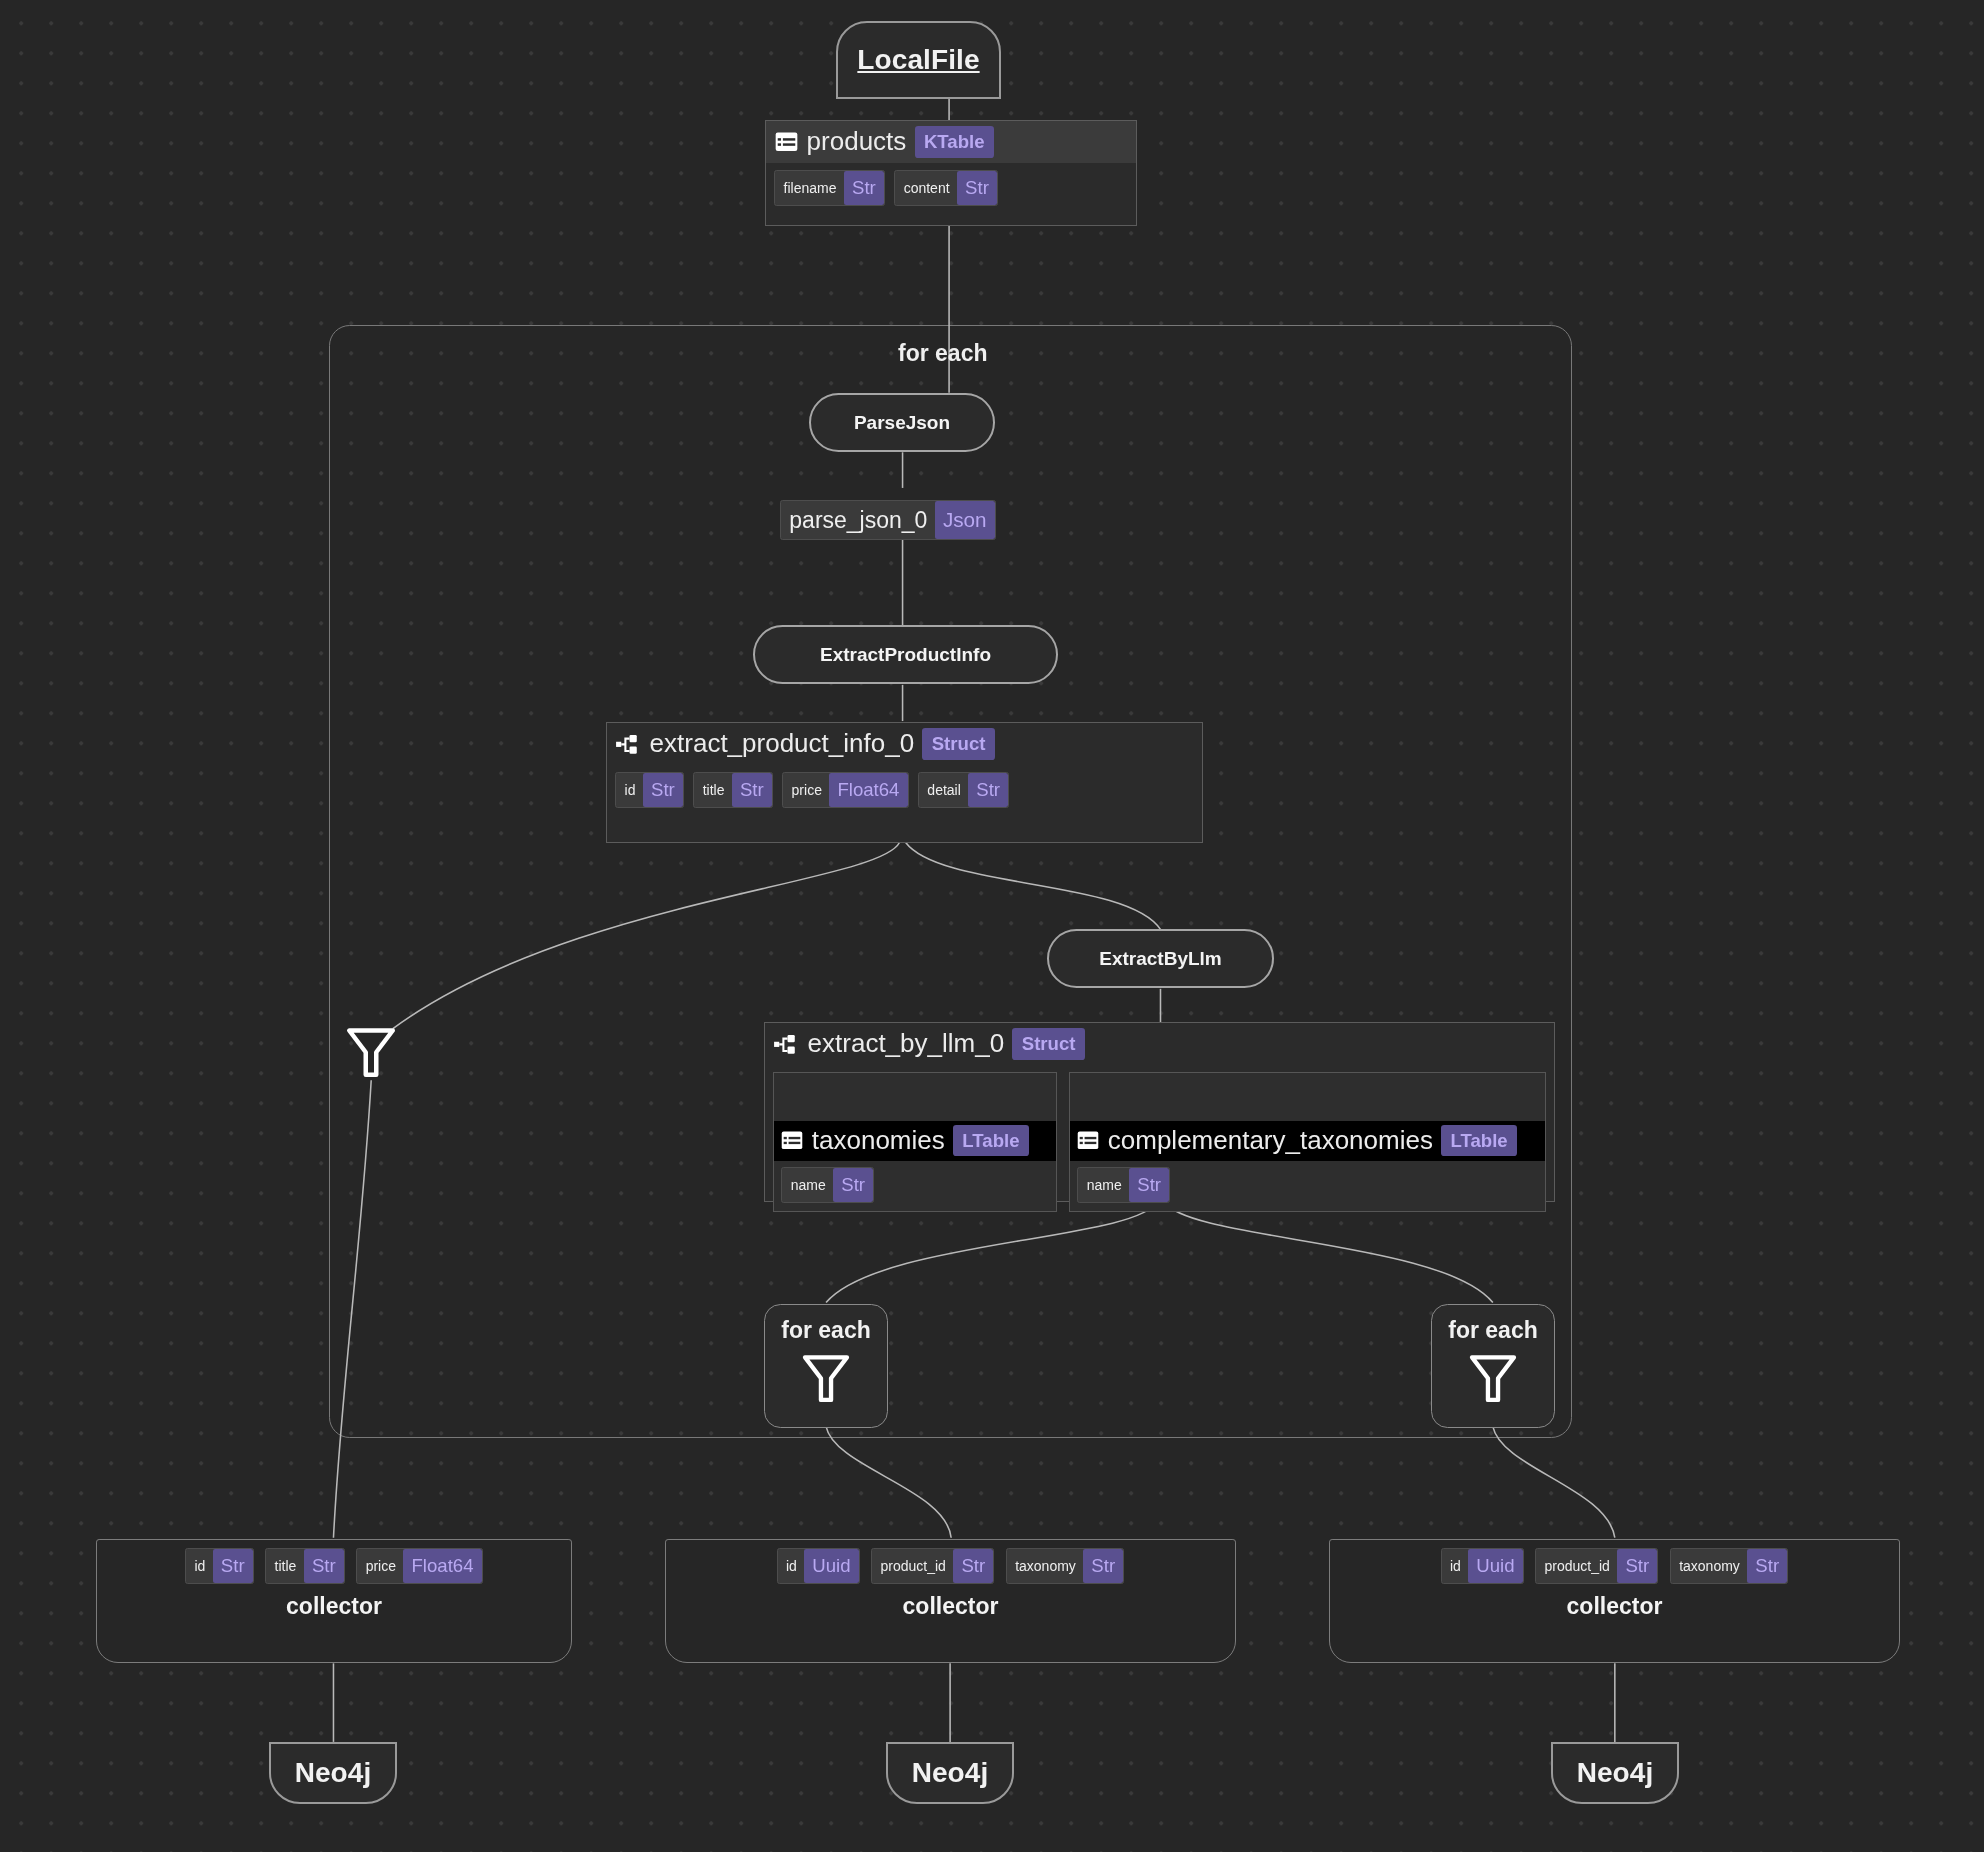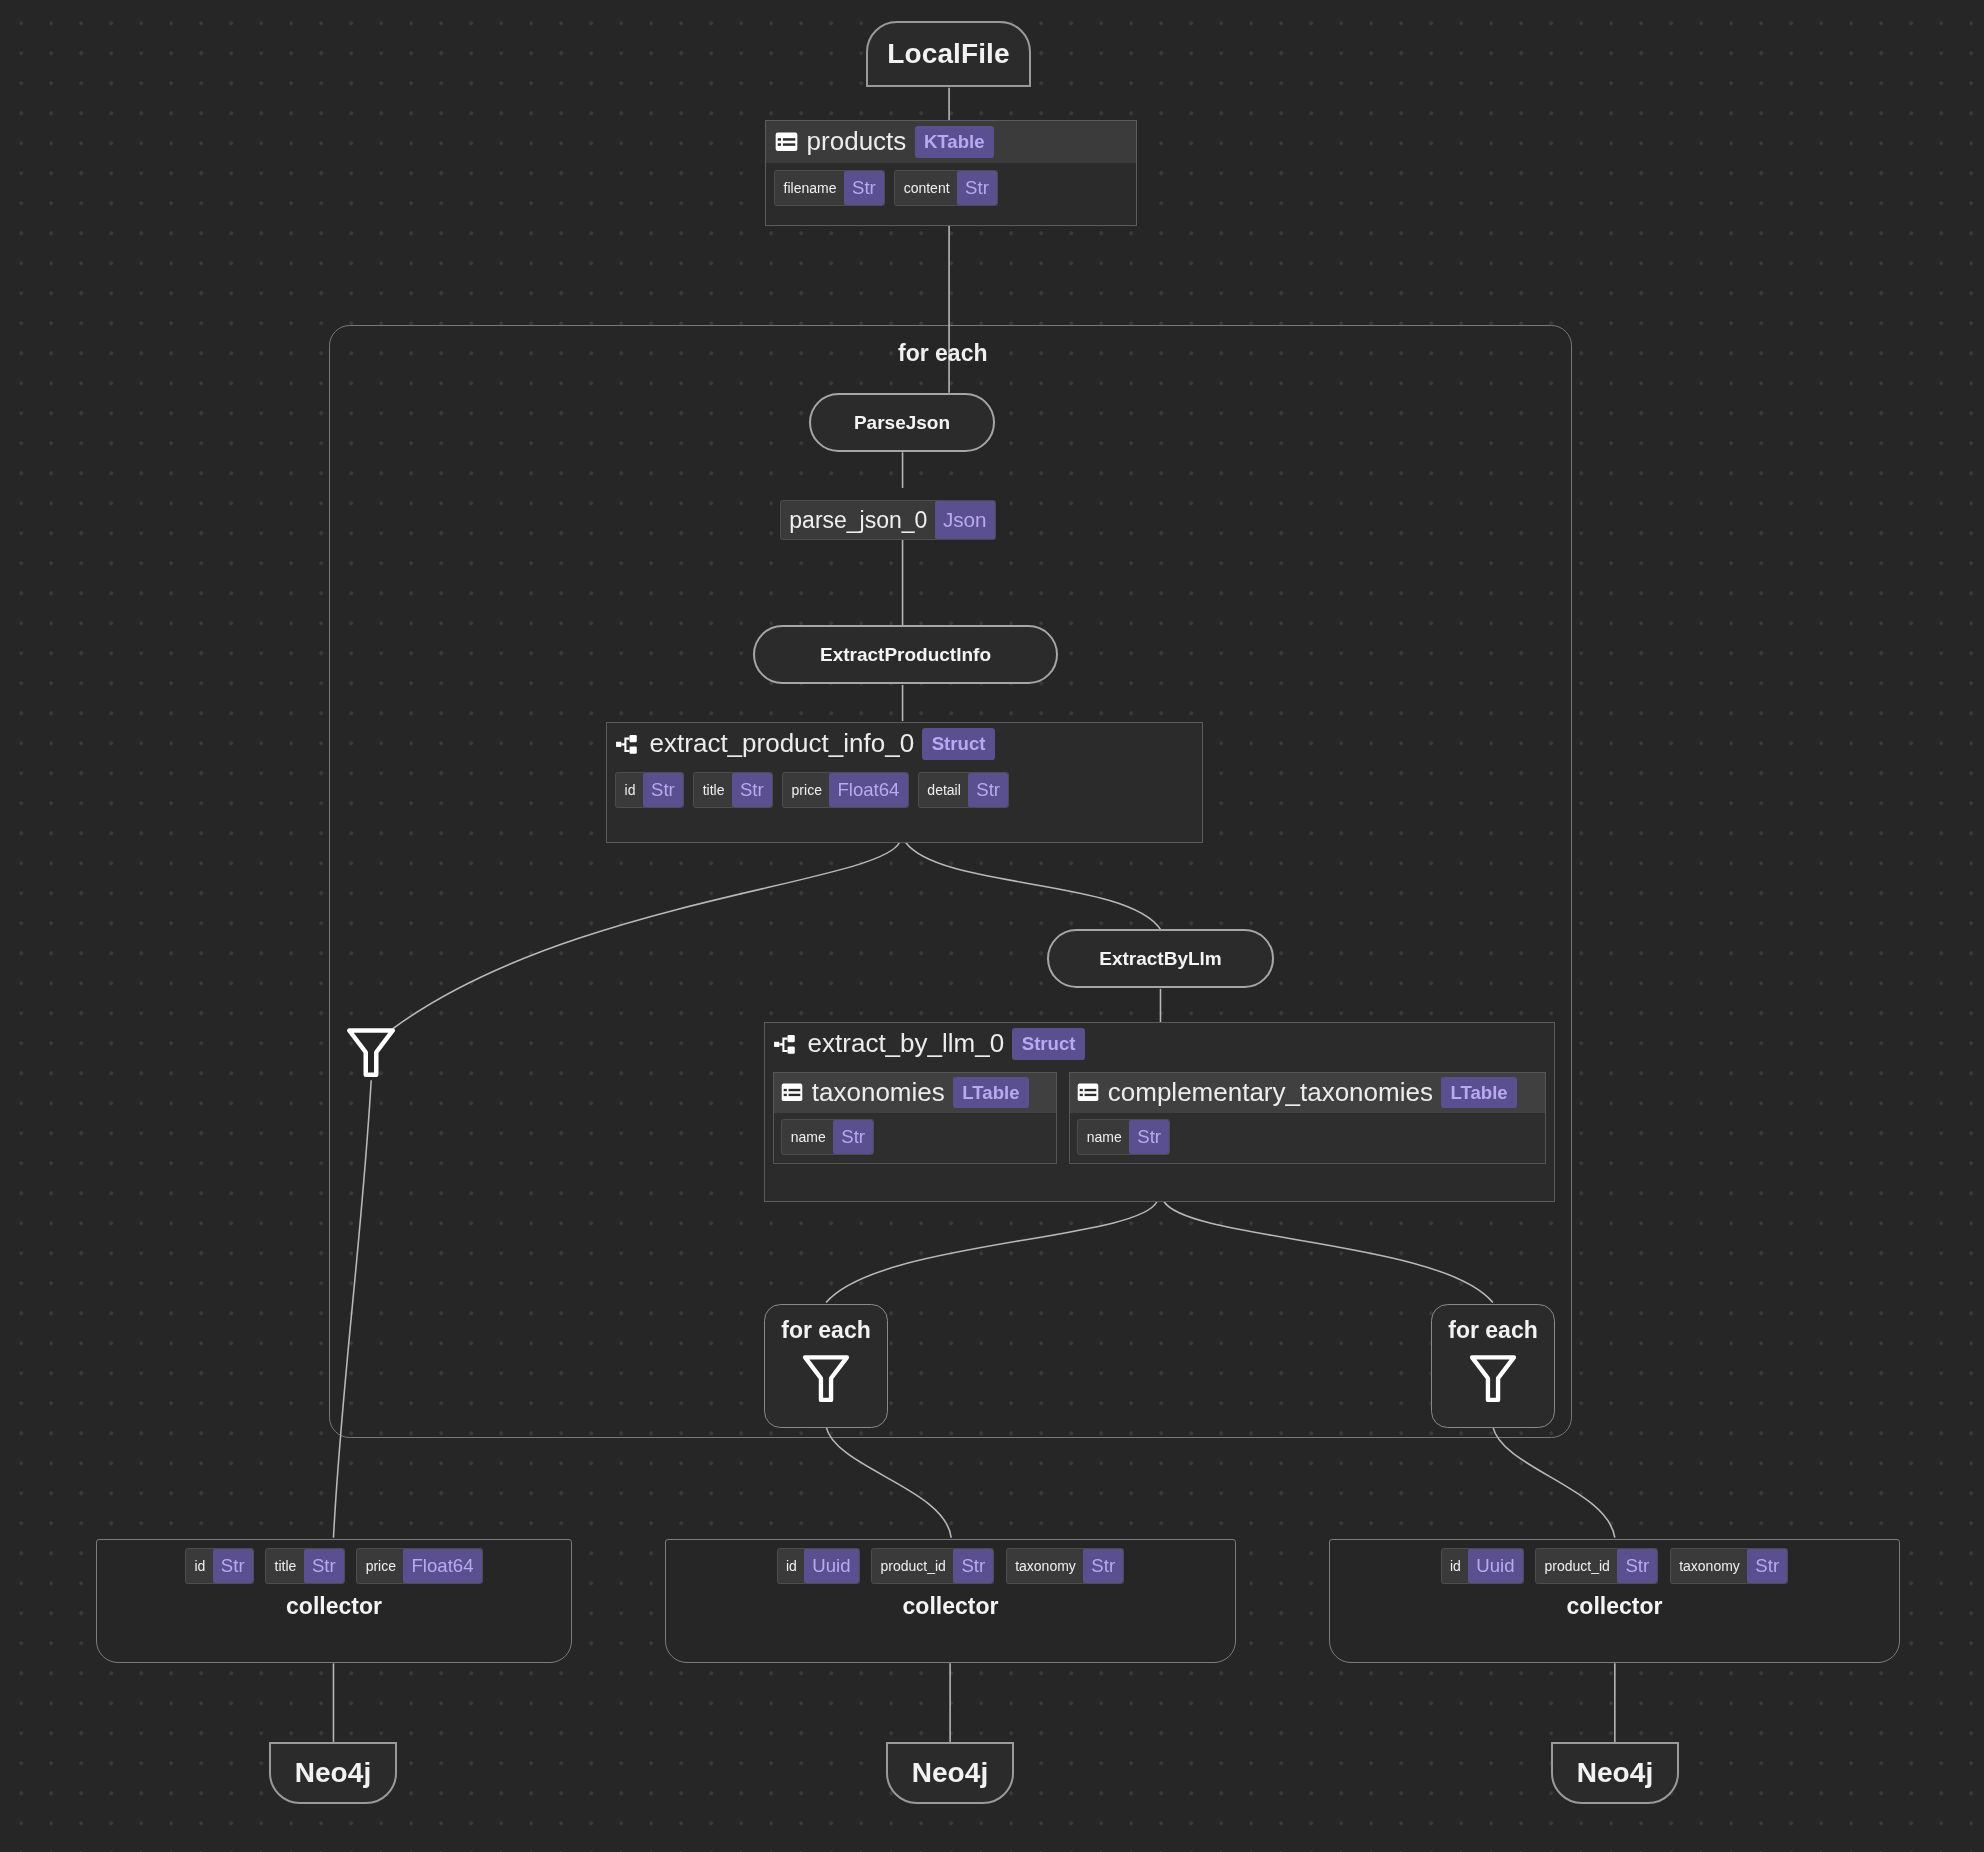--- a/index.html
+++ b/index.html
@@ -107,21 +107,21 @@
     white-space: nowrap;
     font-weight: bold;
   }
 
   
   .subtable {
     border: 1px solid #565656;
     background: #2e2e2e;
     box-sizing: border-box;
   }
-  .subtable .schemahead { background: #404040; padding: 4.1px 7.2px; }
+  .subtable .schemahead { background: #000000; padding: 4.1px 7.2px; margin-top: 48px; }
   .subtable .schemabody { padding: 6.2px 7.2px 8.3px 7.2px; }
 
   
   .group {
     border: 1.6px solid #787878;
     border-radius: 20.7px;
     background: transparent;
     z-index: 0;
   }
   .grouplabel {
@@ -198,21 +198,21 @@
 
       <path d="M645,3218 L645,3370"></path>
       <path d="M1838,3218 L1838,3370"></path>
       <path d="M3124,3218 L3124,3370"></path>
     </g>
   </svg>
 
   <div class="node group" style="left:329px; top:325px; width:1243px; height:1113px;"></div>
   <div class="grouplabel" style="left:898px; top:340px;">for each</div>
 
-  <div class="node srcsink src" style="left:866px; top:20.7px; width:165px; height:66px;">
+  <div class="node srcsink src" style="left:836px; top:20.7px; width:165px; height:78px;text-decoration:underline;">
     <span>LocalFile</span>
   </div>
 
   <div class="node schemabox" style="left:765px; top:120px; width:372px; height:106px;">
     <div class="schemahead">
       <span class="icon">
         <svg width="23" height="19.6" viewBox="0 0 22 19">
           <rect x="0.5" y="0.5" width="21" height="18" rx="2" fill="#ffffff"></rect>
           <rect x="2.5" y="6" width="3.2" height="2.4" fill="#2b2b2b"></rect>
           <rect x="2.5" y="11" width="3.2" height="2.4" fill="#2b2b2b"></rect>

